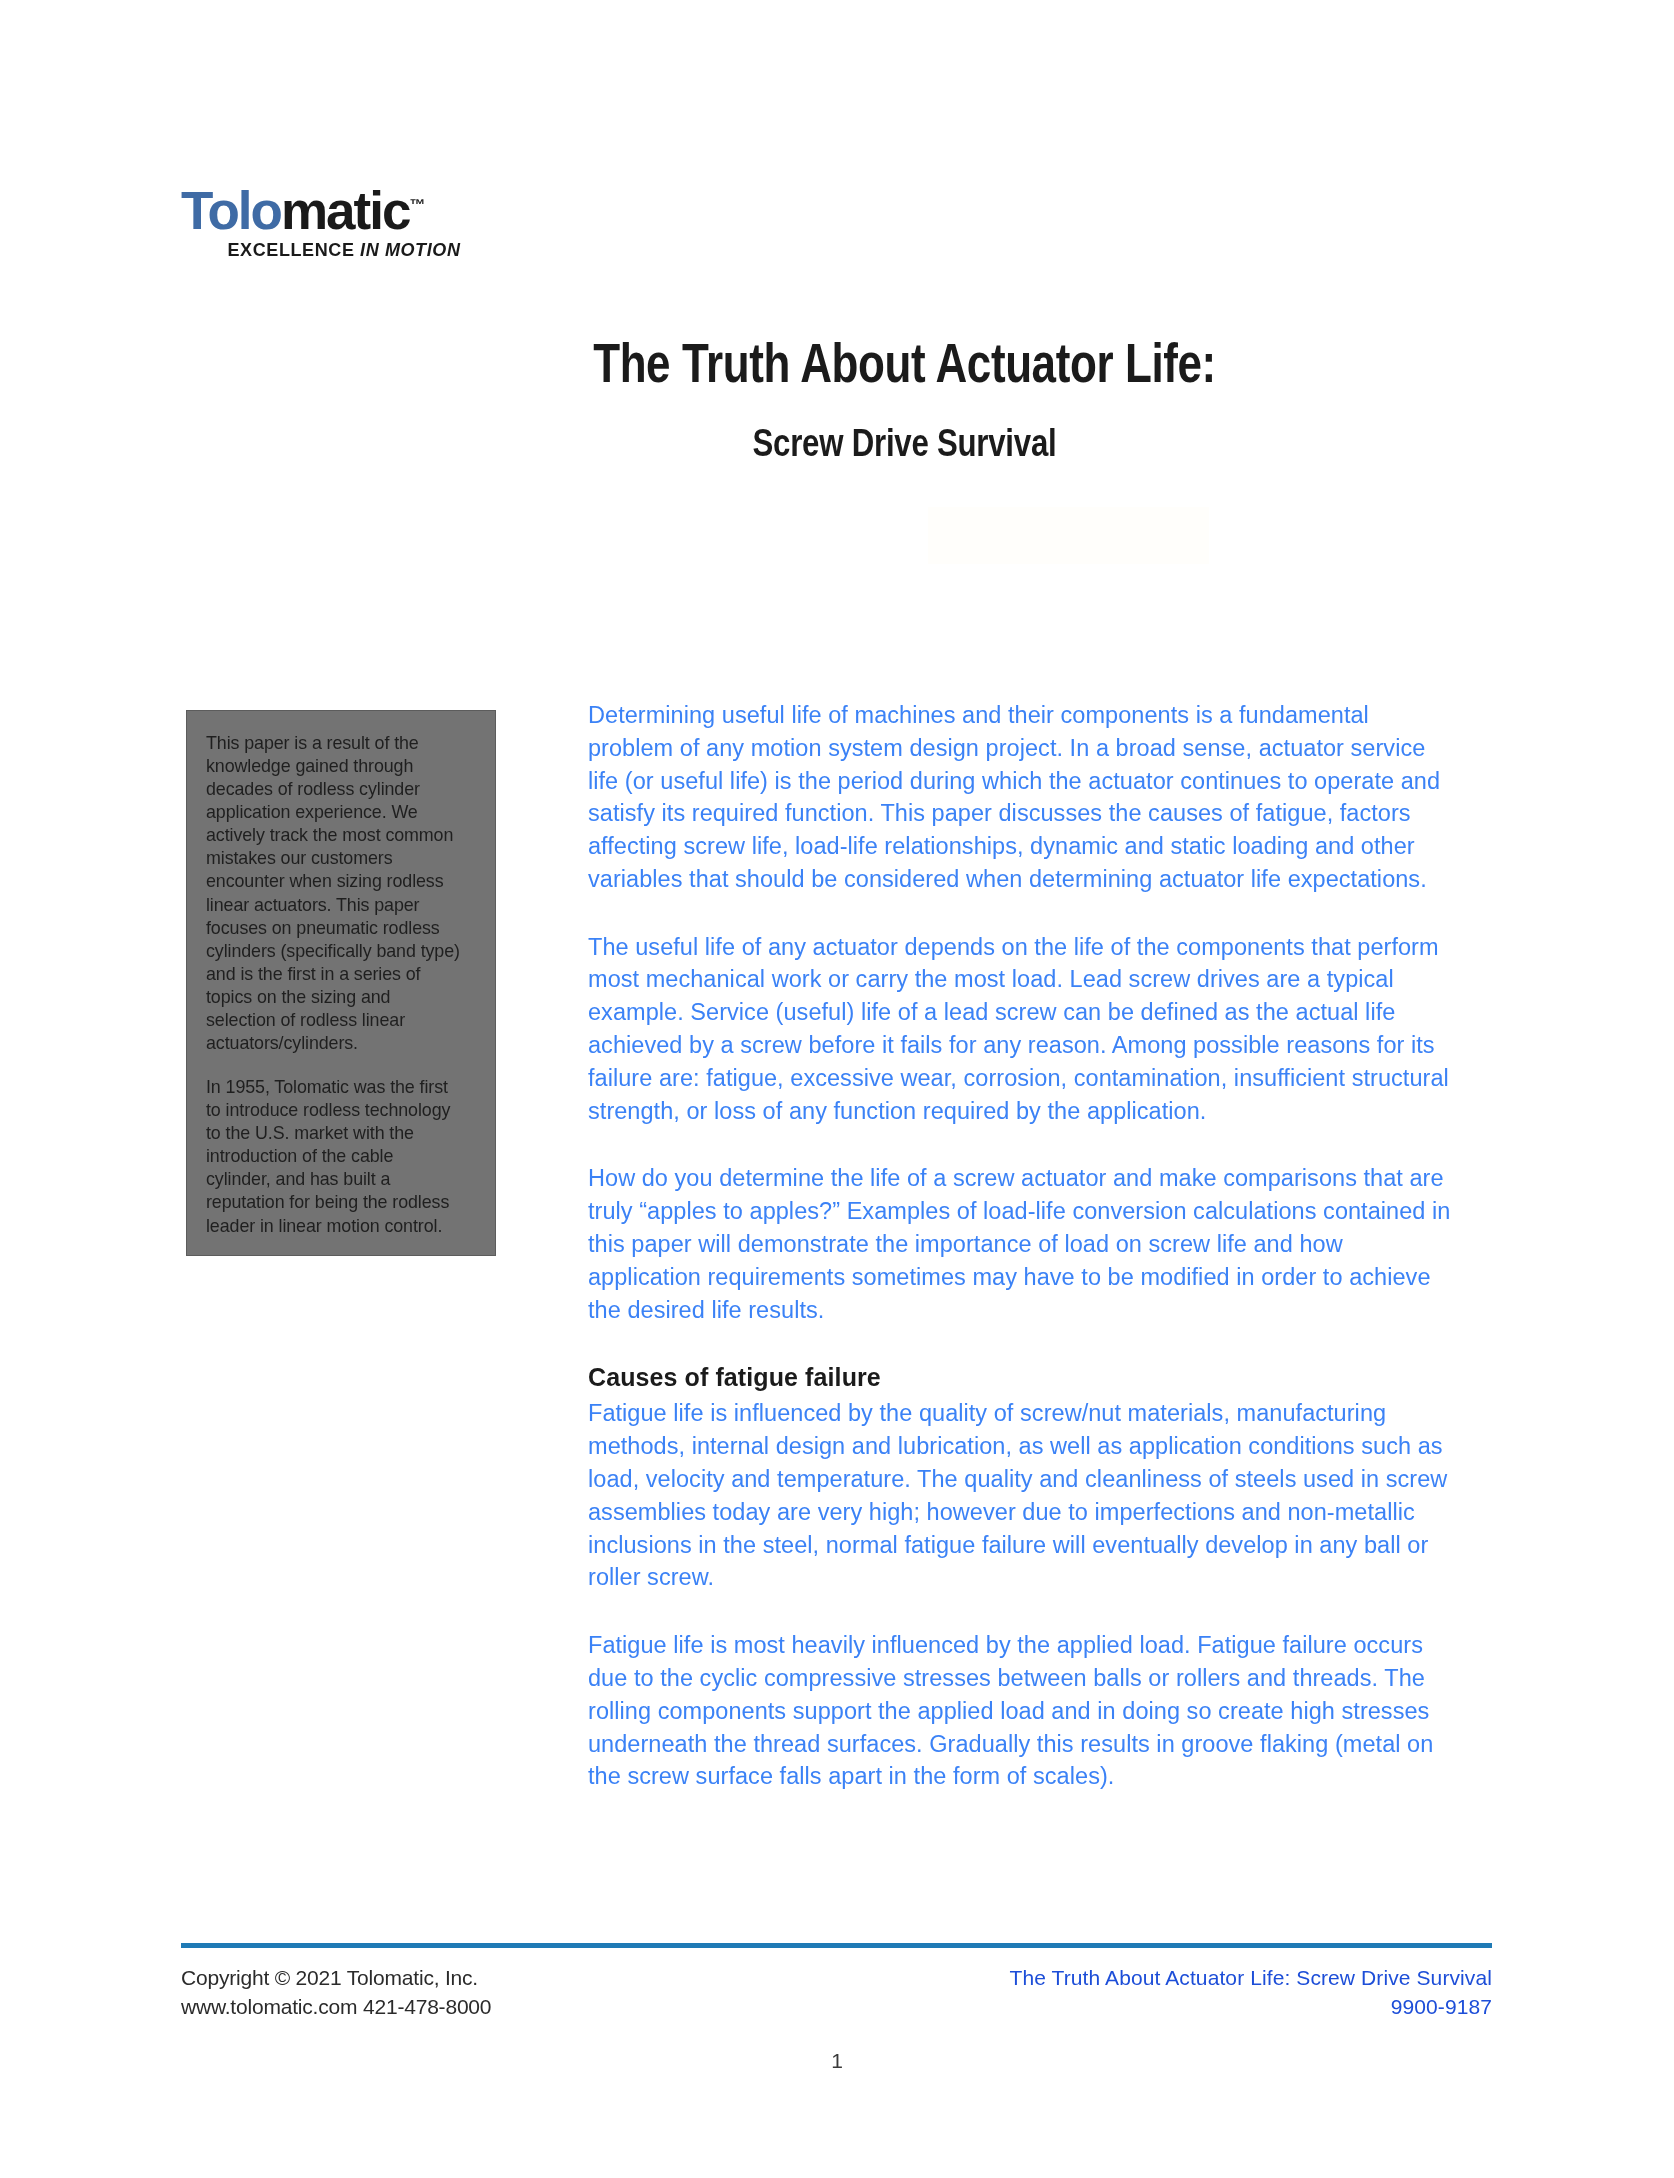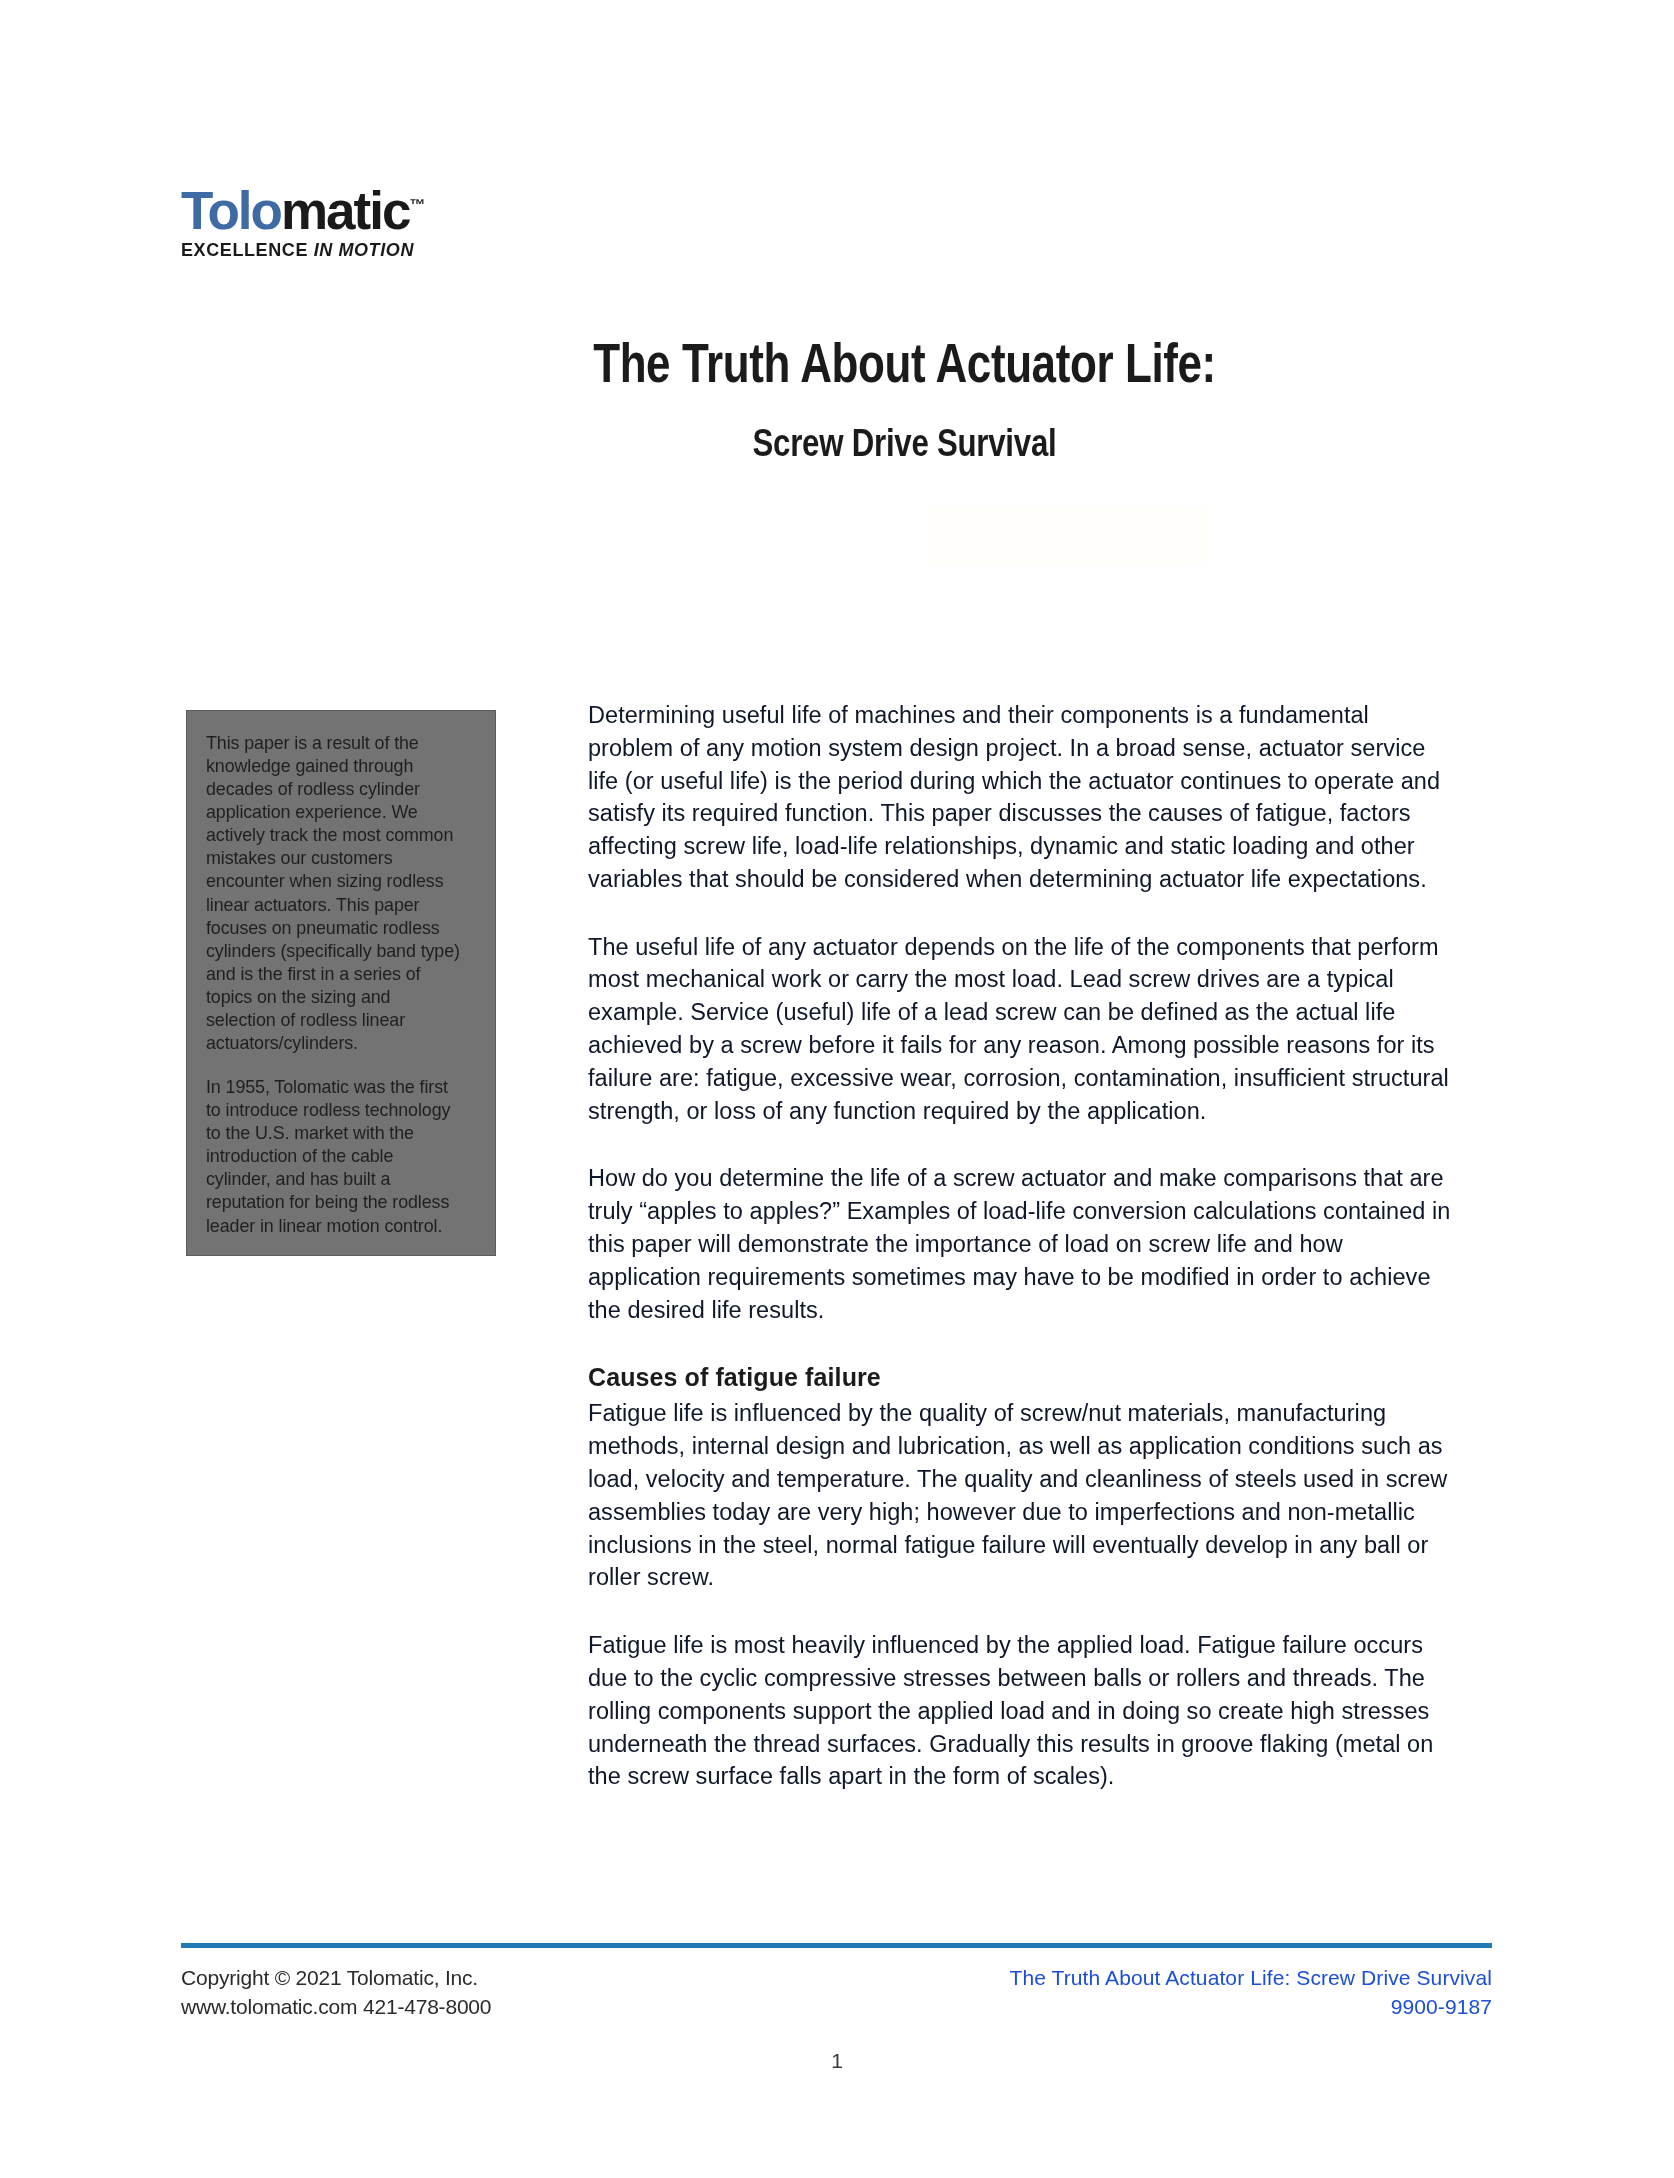--- a/index.html
+++ b/index.html
@@ -45,21 +45,21 @@
     vertical-align: super;
     letter-spacing: 0;
     font-weight: bold;
   }
   .logo-tagline {
     font-family: "Liberation Sans", sans-serif;
     font-weight: bold;
     font-size: 18px;
     letter-spacing: 0.6px;
     color: #1a1a1a;
-    text-align: left;
+    text-align: center;
     width: 326px;
     margin-top: 2.8px;
     white-space: nowrap;
   }
   .logo-tagline .ital { font-style: italic; }
 
   
   .doc-title {
     position: absolute;
     left: 277px;
@@ -130,21 +130,21 @@
     position: absolute;
     left: 588px;
     top: 690px;
     width: 872px;
   }
   .main-col p {
     margin: 0 0 35px 0;
     font-family: "Liberation Sans Narrow", "Liberation Sans", sans-serif;
     font-size: 23.5px;
     line-height: 1.395;
-    color: #0f172a;
+    color: #3b82f6;
     letter-spacing: 0.05px;
   }
   .main-col p:last-child { margin-bottom: 0; }
 
   h2.section-head {
     margin: 0 0 3.7px 0;
     font-family: "Liberation Sans Narrow", "Liberation Sans", sans-serif;
     font-weight: bold;
     font-size: 25px;
     line-height: 1.3;

